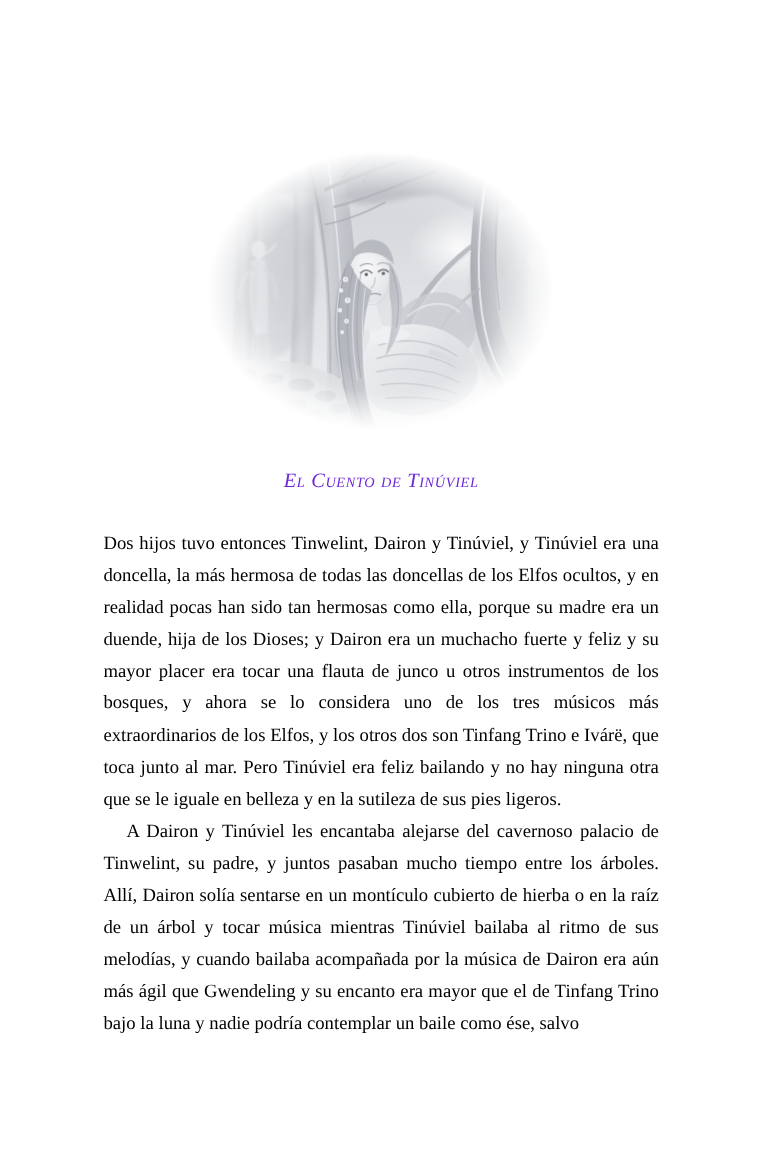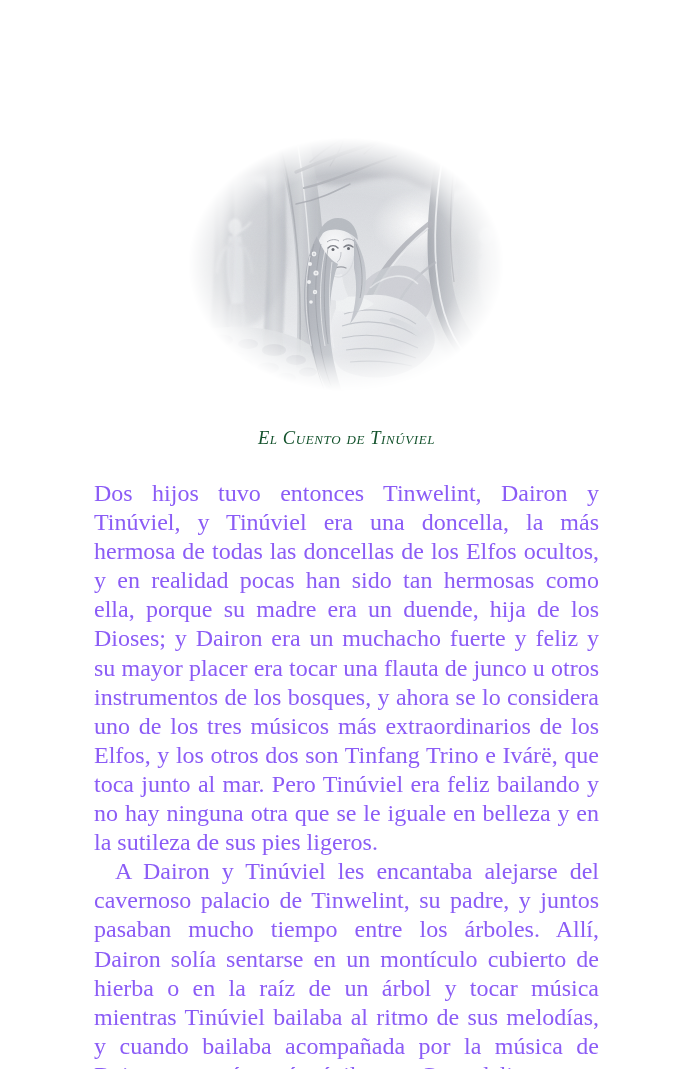--- a/index.html
+++ b/index.html
@@ -42,38 +42,38 @@
   .chapter-heading {
     position: absolute;
     left: 0;
     top: 428px;
     width: 693px;
     text-align: center;
     font-style: italic;
     font-variant: small-caps;
     font-size: 18.5px;
     letter-spacing: 0.6px;
-    color: #14532d;
+    color: #6d28d9;
     white-space: nowrap;
   }
 
   
   .body-text {
     position: absolute;
     left: 94px;
     top: 479px;
     width: 505px;
   }
   .body-text p {
     margin: 0;
     text-align: justify;
     text-justify: inter-word;
-    font-size: 24px;
+    font-size: 17px;
     line-height: 29.1px;
-    color: #8b5cf6;
+    color: #000000;
     hyphens: manual;
   }
   .body-text p.indent { text-indent: 21px; font-family: Liberation Serif, serif; }
 </style>
 </head>
 <body>
 
 <div class="page">
 
   <div class="illustration-wrap">

